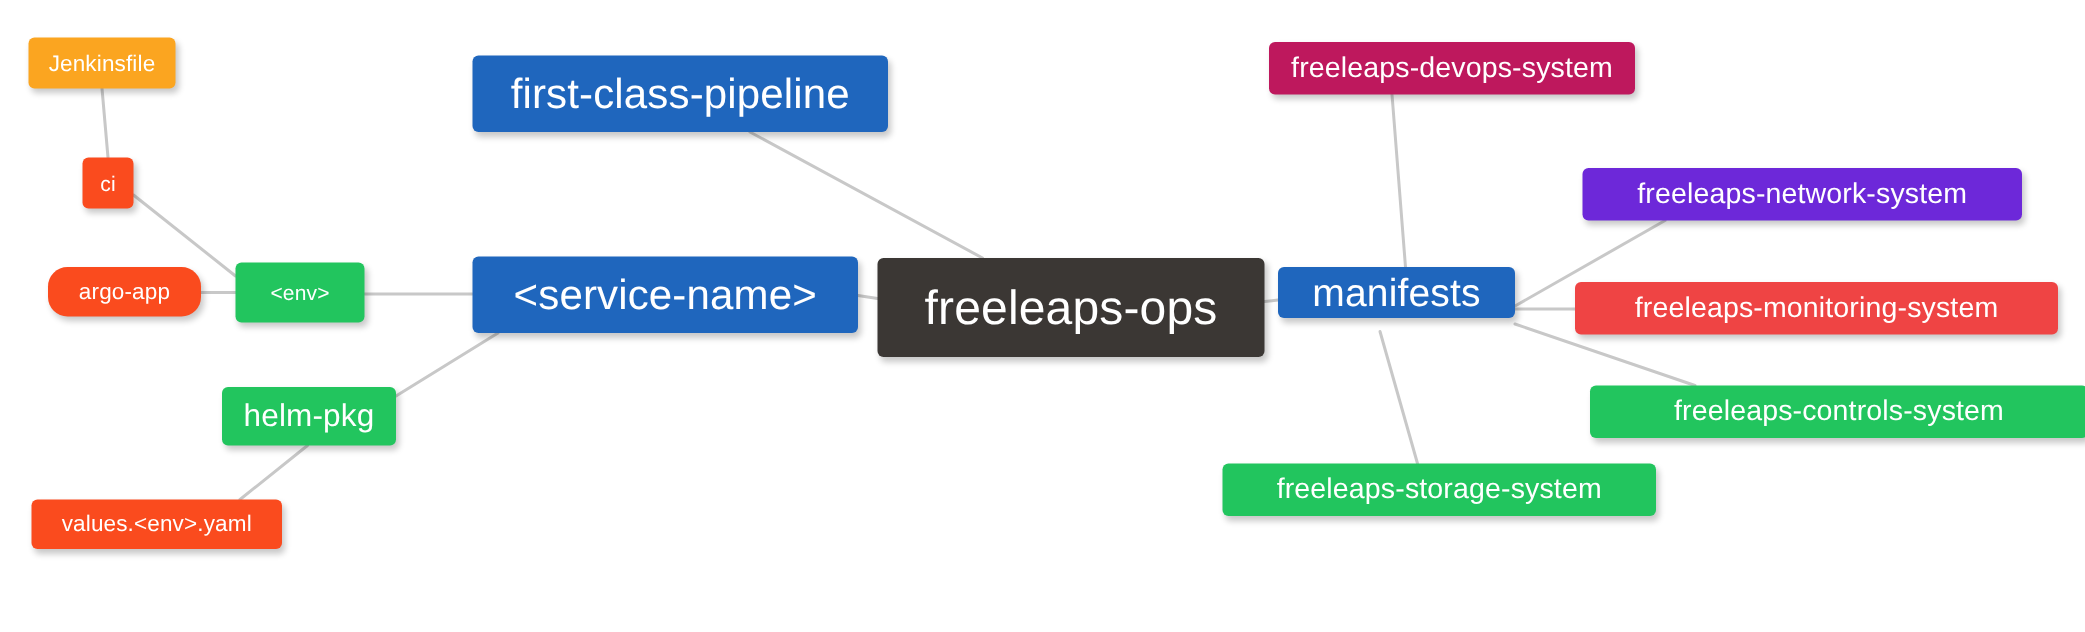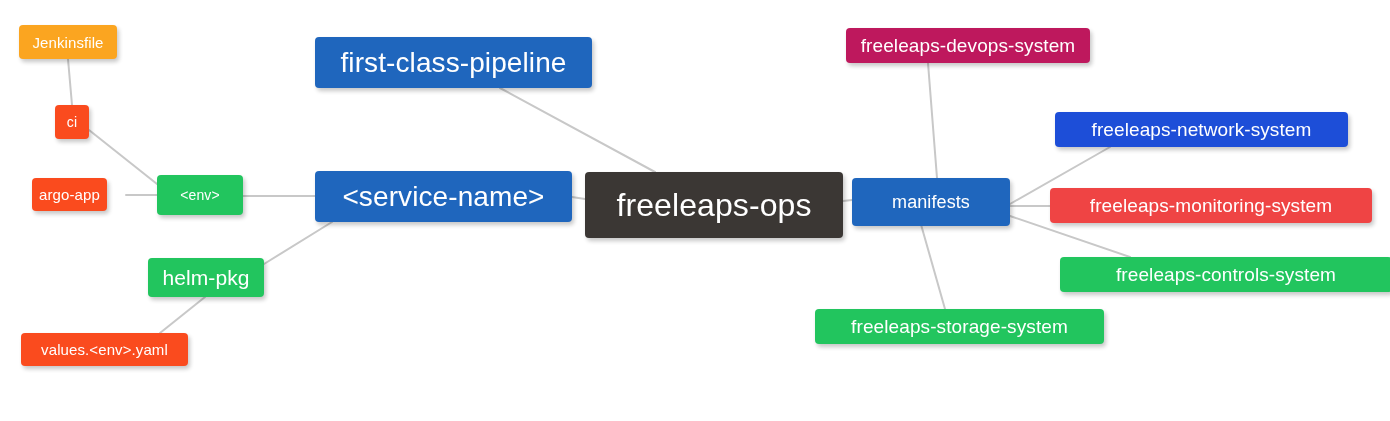--- a/index.html
+++ b/index.html
@@ -54,27 +54,27 @@
       <line x1="843" y1="201" x2="852" y2="200" stroke="#c8c8c8" stroke-width="2" stroke-linecap="round"></line>
       <line x1="937" y1="178" x2="928" y2="63" stroke="#c8c8c8" stroke-width="2" stroke-linecap="round"></line>
       <line x1="1010" y1="204" x2="1110" y2="147" stroke="#c8c8c8" stroke-width="2" stroke-linecap="round"></line>
       <line x1="1010" y1="206" x2="1050" y2="206" stroke="#c8c8c8" stroke-width="2" stroke-linecap="round"></line>
       <line x1="1010" y1="216" x2="1130" y2="257" stroke="#c8c8c8" stroke-width="2" stroke-linecap="round"></line>
       <line x1="920" y1="221" x2="945" y2="309" stroke="#c8c8c8" stroke-width="2" stroke-linecap="round"></line>
     </svg>
   <div id="node-layer">
       <div class="node" style="left: 19px; top: 25px; width: 98px; height: 34px; background: rgb(251, 165, 32); font-size: 15px;">Jenkinsfile</div>
       <div class="node" style="left: 55px; top: 105px; width: 34px; height: 34px; background: rgb(250, 75, 30); font-size: 14px;">ci</div>
-      <div class="node" style="left: 32px; top: 178px; width: 75px; height: 33px; background: rgb(250, 75, 30); font-size: 15px;">argo-app</div>
+      <div class="node" style="left: 32px; top: 178px; width: 102px; height: 33px; background: rgb(250, 75, 30); font-size: 15px; border-radius: 13px;">argo-app</div>
       <div class="node" style="left: 157px; top: 175px; width: 86px; height: 40px; background: rgb(34, 197, 94); font-size: 14px;">&lt;env&gt;</div>
       <div class="node" style="left: 148px; top: 258px; width: 116px; height: 39px; background: rgb(34, 197, 94); font-size: 21px;">helm-pkg</div>
       <div class="node" style="left: 9px; top: 333px; width: 167px; height: 33px; background: rgb(250, 75, 30); font-size: 15px; margin-left: 12px;">values.&lt;env&gt;.yaml</div>
       <div class="node" style="left: 315px; top: 37px; width: 277px; height: 51px; background: rgb(31, 102, 189); font-size: 28px; text-align: center;">first-class-pipeline</div>
       <div class="node" style="left: 315px; top: 171px; width: 257px; height: 51px; background: rgb(31, 102, 189); font-size: 28px;">&lt;service-name&gt;</div>
       <div class="node" style="left: 585px; top: 172px; width: 258px; height: 66px; background: rgb(59, 55, 52); font-size: 32px;">freeleaps-ops</div>
-      <div class="node" style="left: 852px; top: 178px; width: 158px; height: 48px; background: rgb(31, 102, 189); font-size: 18px;">manifests</div>
+      <div class="node" style="left: 852px; top: 178px; width: 158px; height: 34px; background: rgb(31, 102, 189); font-size: 26px;">manifests</div>
       <div class="node" style="left: 799px; top: 28px; width: 244px; height: 35px; background: #be185d; font-size: 19px; margin-left: 47px;">freeleaps-devops-system</div>
-      <div class="node" style="left: 1055px; top: 112px; width: 293px; height: 35px; background: #1d4ed8; font-size: 19px;">freeleaps-network-system</div>
+      <div class="node" style="left: 1055px; top: 112px; width: 293px; height: 35px; background: #6d28d9; font-size: 19px;">freeleaps-network-system</div>
       <div class="node" style="left: 1050px; top: 188px; width: 322px; height: 35px; background: #ef4444; font-size: 19px;">freeleaps-monitoring-system</div>
       <div class="node" style="left: 1060px; top: 257px; width: 332px; height: 35px; background: rgb(34, 197, 94); font-size: 19px;">freeleaps-controls-system</div>
       <div class="node" style="left: 815px; top: 309px; width: 289px; height: 35px; background: rgb(34, 197, 94); font-size: 19px;">freeleaps-storage-system</div>
     </div>
 </div>
 
 </body></html>

